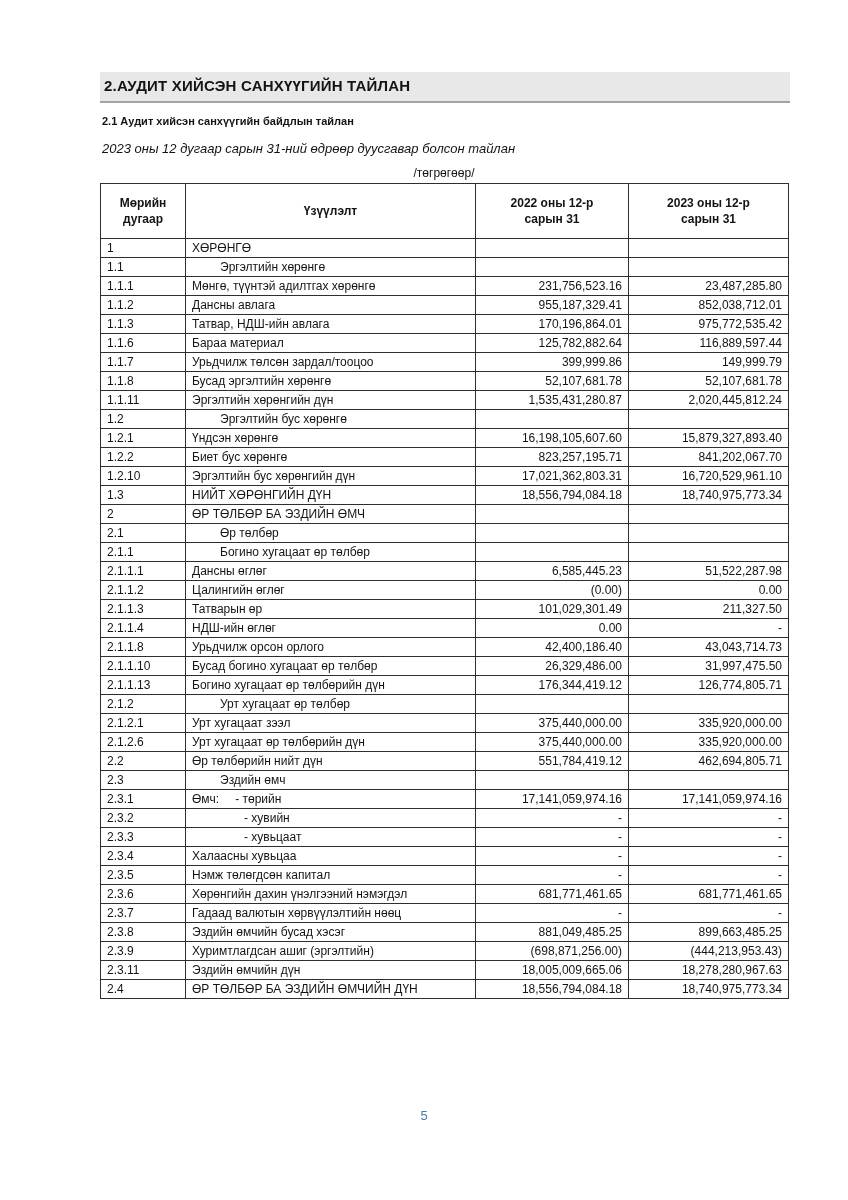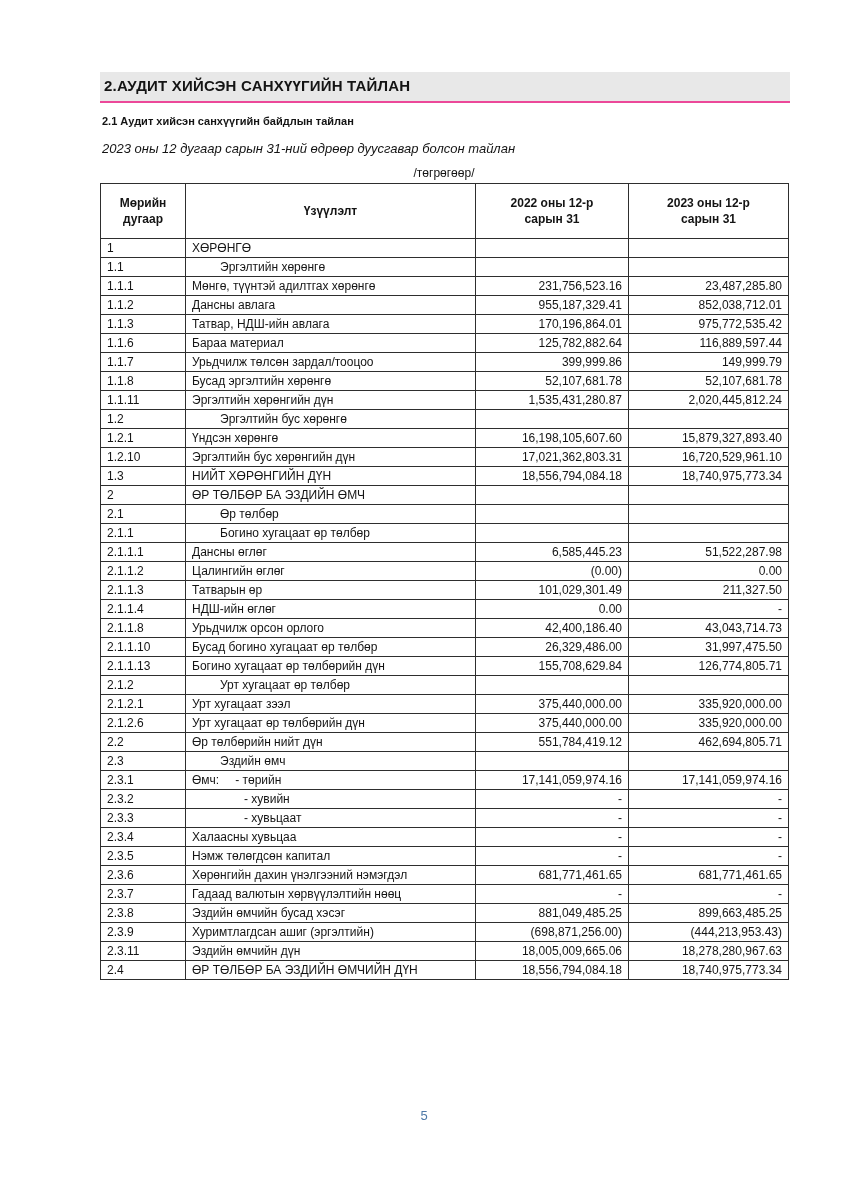--- a/index.html
+++ b/index.html
@@ -14,21 +14,21 @@
   .content{
     position:absolute;
     left:100px;top:72px;
     width:690px;
   }
   .section-title{
     font-size:15px;
     font-weight:bold;
     letter-spacing:.2px;
     background:#e8e8e8;
-    border-bottom:2px solid #ec4899;
+    border-bottom:2px solid #a3a3a3;
     padding:5px 2px 7px 4px;
   }
   .subsection-title{
     margin-top:12px;
     font-size:11px;
     font-weight:bold;
     padding-left:2px;
   }
   .period-note{
     margin-top:14px;
@@ -174,20 +174,26 @@
             <td class="label ind1"><span>Эргэлтийн бус хөрөнгө</span></td>
             <td class="val"></td>
             <td class="val"></td>
           </tr>
           <tr>
             <td class="num">1.2.1</td>
             <td class="label"><span>Үндсэн хөрөнгө</span></td>
             <td class="val">16,198,105,607.60</td>
             <td class="val">15,879,327,893.40</td>
           </tr>
+          <tr>
+            <td class="num">1.2.2</td>
+            <td class="label"><span>Биет бус хөрөнгө</span></td>
+            <td class="val">823,257,195.71</td>
+            <td class="val">841,202,067.70</td>
+          </tr>
           <tr class="bold">
             <td class="num">1.2.10</td>
             <td class="label"><span>Эргэлтийн бус хөрөнгийн дүн</span></td>
             <td class="val">17,021,362,803.31</td>
             <td class="val">16,720,529,961.10</td>
           </tr>
           <tr class="bold">
             <td class="num">1.3</td>
             <td class="label"><span>НИЙТ ХӨРӨНГИЙН ДҮН</span></td>
             <td class="val">18,556,794,084.18</td>
@@ -243,21 +249,21 @@
           </tr>
           <tr>
             <td class="num">2.1.1.10</td>
             <td class="label"><span>Бусад богино хугацаат өр төлбөр</span></td>
             <td class="val">26,329,486.00</td>
             <td class="val">31,997,475.50</td>
           </tr>
           <tr class="bold">
             <td class="num">2.1.1.13</td>
             <td class="label"><span>Богино хугацаат өр төлбөрийн дүн</span></td>
-            <td class="val">155,708,629.84</td>
+            <td class="val">176,344,419.12</td>
             <td class="val">126,774,805.71</td>
           </tr>
           <tr>
             <td class="num">2.1.2</td>
             <td class="label ind1"><span>Урт хугацаат өр төлбөр</span></td>
             <td class="val"></td>
             <td class="val"></td>
           </tr>
           <tr>
             <td class="num">2.1.2.1</td>

